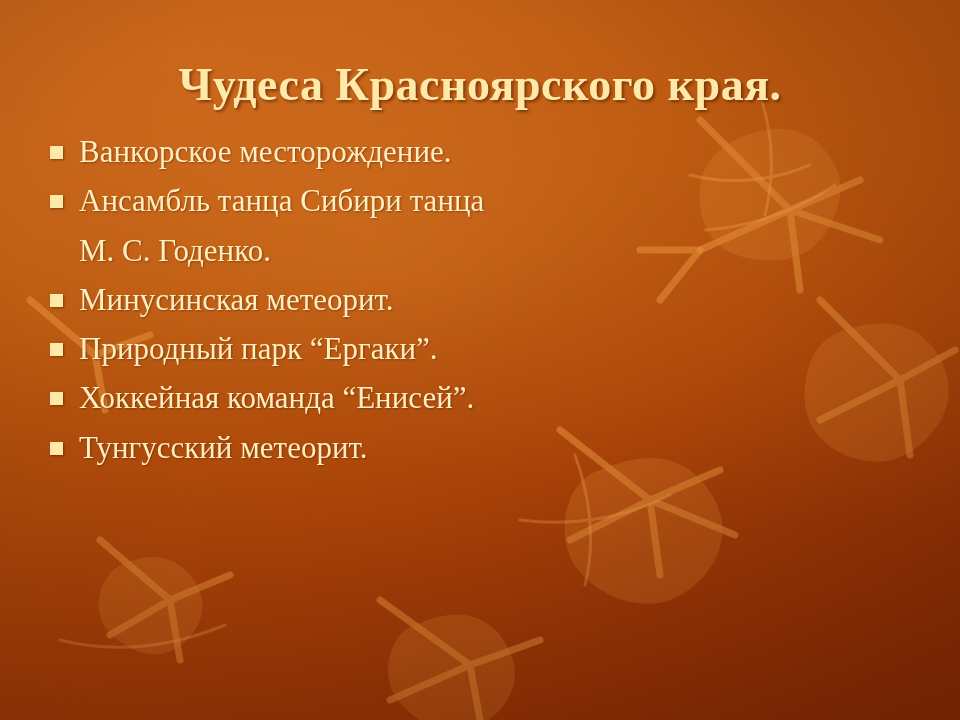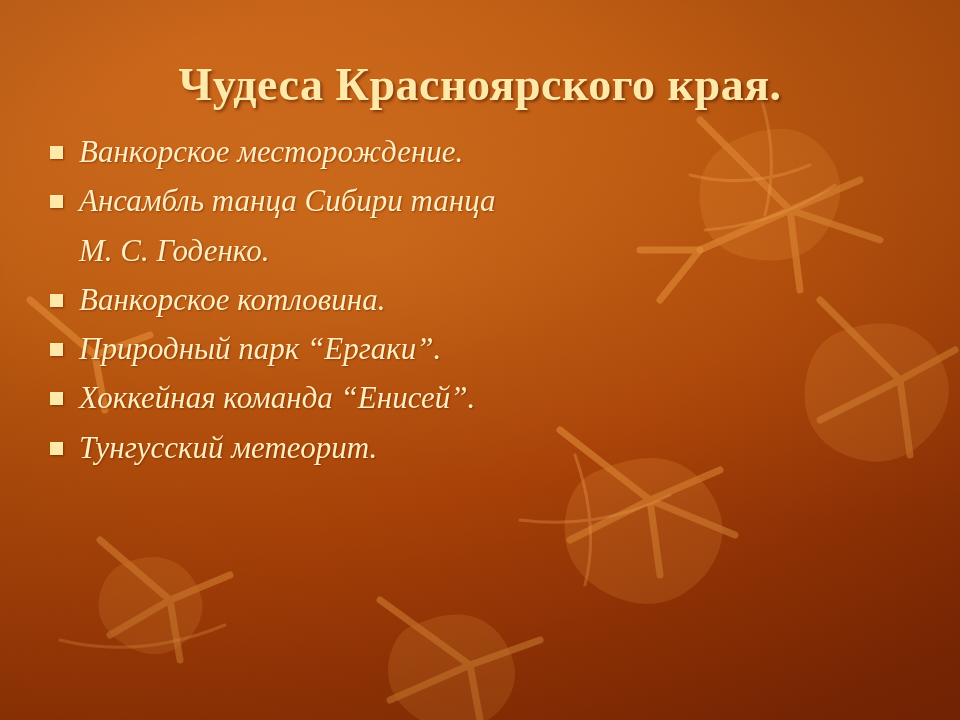--- a/index.html
+++ b/index.html
@@ -63,21 +63,20 @@
     margin: 0;
     padding: 0;
     color: #ffeec0;
     font-size: 31px;
     line-height: 1.17;
   }
   .bullet-row {
     display: flex;
     align-items: flex-start;
     margin-bottom: 13px;
-    font-style: italic;
   }
   .marker {
     flex: 0 0 auto;
     width: 13px;
     height: 13px;
     background: #ffe9a8;
     margin: 12px 16px 0 8px;
     box-shadow: 1px 1px 2px rgba(70,20,0,0.5);
   }
   .marker.hidden {
@@ -137,21 +136,21 @@
       <div class="bullet-row">
         <span class="marker"></span>
         <span class="btext">Ансамбль танца Сибири танца</span>
       </div>
       <div class="bullet-row plain-row">
         <span class="marker hidden"></span>
         <span class="btext">М. С. Годенко.</span>
       </div>
       <div class="bullet-row">
         <span class="marker"></span>
-        <span class="btext">Ванкорское котловина.</span>
+        <span class="btext">Минусинская метеорит.</span>
       </div>
       <div class="bullet-row">
         <span class="marker"></span>
         <span class="btext">Природный парк “Ергаки”.</span>
       </div>
       <div class="bullet-row">
         <span class="marker"></span>
         <span class="btext">Хоккейная команда “Енисей”.</span>
       </div>
       <div class="bullet-row">

